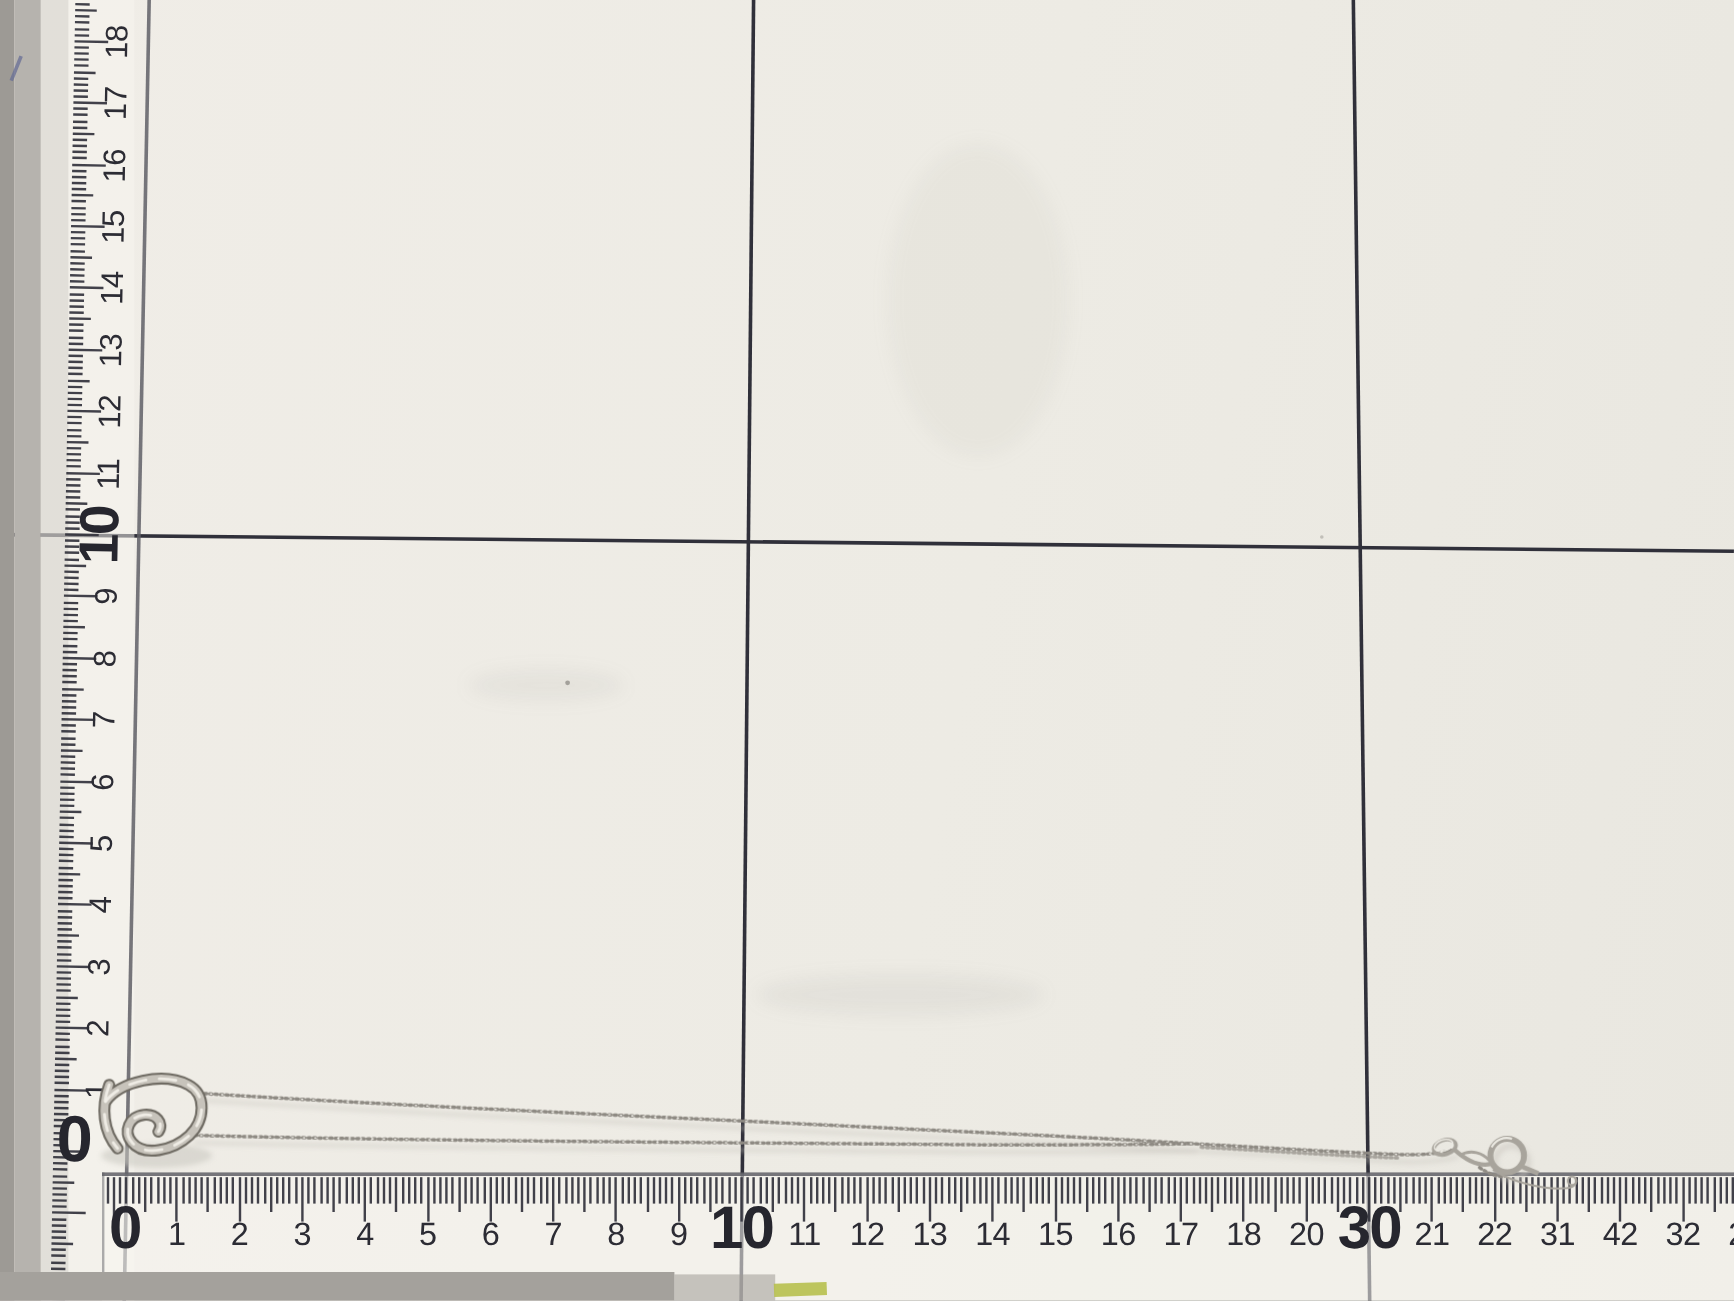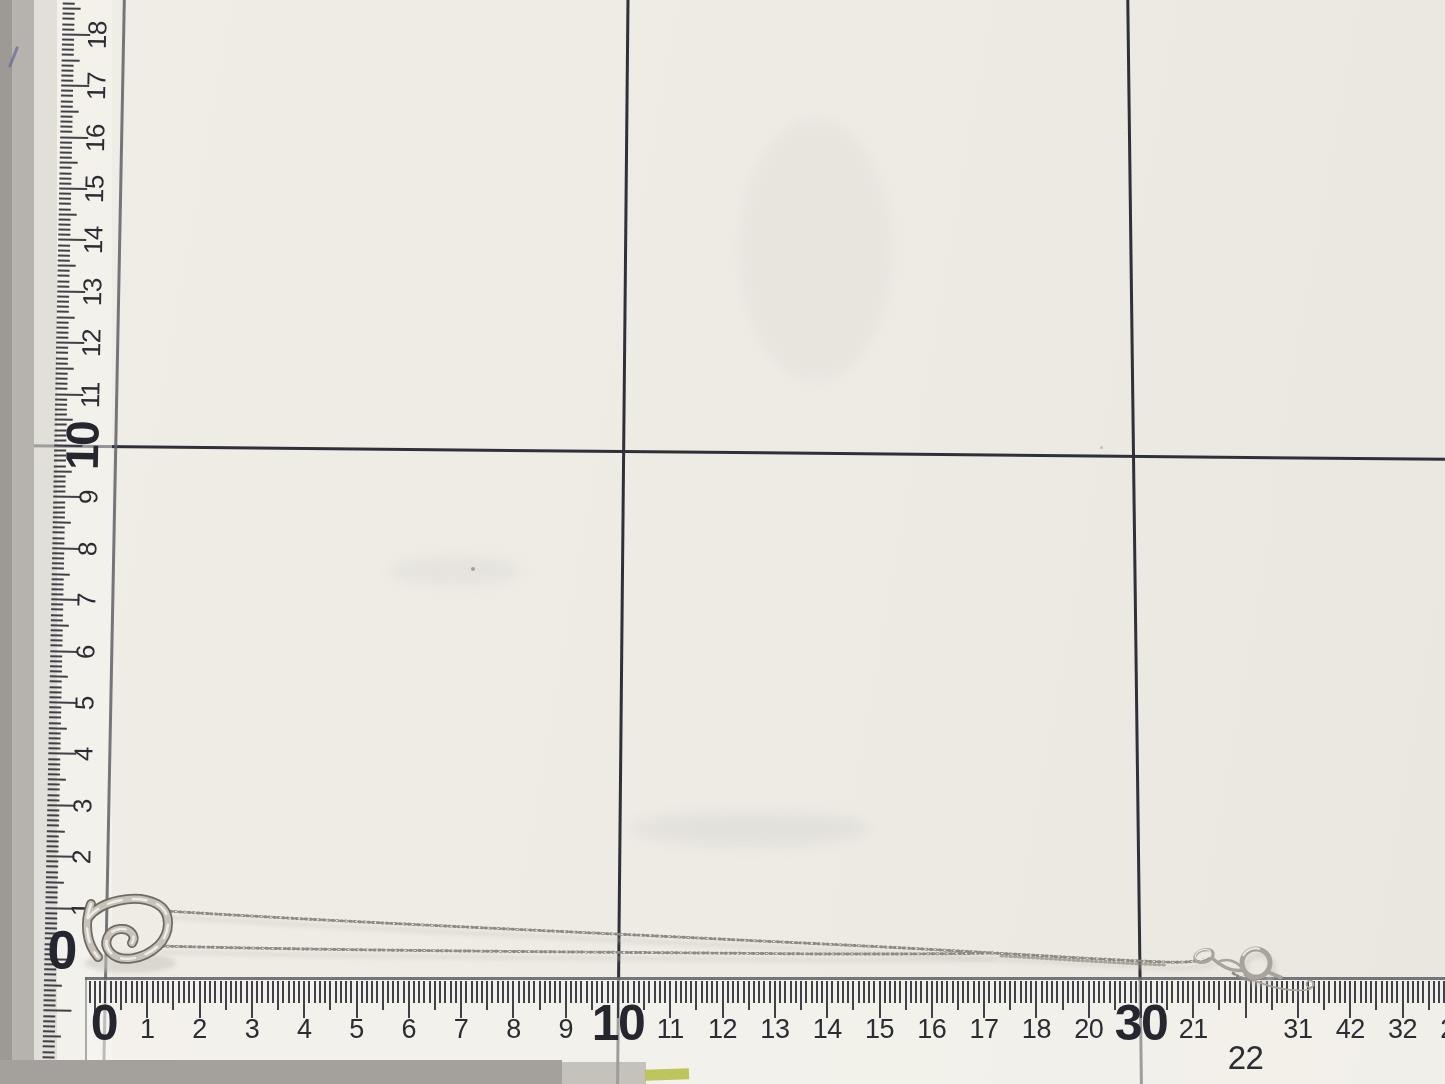--- a/index.html
+++ b/index.html
@@ -570,21 +570,21 @@
         <div class="num" style="left: 722.6px; top: 1029px; font-size: 27px;">12</div>
         <div class="num" style="left: 774.9px; top: 1029px; font-size: 27px;">13</div>
         <div class="num" style="left: 827.2px; top: 1029px; font-size: 27px;">14</div>
         <div class="num" style="left: 879.5px; top: 1029px; font-size: 27px;">15</div>
         <div class="num" style="left: 931.8px; top: 1029px; font-size: 27px;">16</div>
         <div class="num" style="left: 984.1px; top: 1029px; font-size: 27px;">17</div>
         <div class="num" style="left: 1036.4px; top: 1029px; font-size: 27px;">18</div>
         <div class="num" style="left: 1088.7px; top: 1029px; font-size: 27px;">20</div>
         <div class="num bold" style="left: 1141px; top: 1023px; font-size: 50px;">30</div>
         <div class="num" style="left: 1193.3px; top: 1029px; font-size: 27px;">21</div>
-        <div class="num" style="left: 1245.6px; top: 1029px; font-size: 33px; margin-top: 28px;">22</div>
+        <div class="num" style="left: 1245.6px; top: 1029px; font-size: 27px;">22</div>
         <div class="num" style="left: 1297.9px; top: 1029px; font-size: 27px;">31</div>
         <div class="num" style="left: 1350.2px; top: 1029px; font-size: 27px;">42</div>
         <div class="num" style="left: 1402.5px; top: 1029px; font-size: 27px;">32</div>
         <div class="num" style="left: 1454.8px; top: 1029px; font-size: 27px;">26</div>
       </div>
   </div>
 
   <div class="abs" style="left:0;top:1060px;width:562px;height:24px;background:#a4a19c;"></div>
   <div class="abs" style="left:562px;top:1062px;width:84px;height:22px;background:rgba(158,155,150,0.55);"></div>
   <div class="abs" style="left:645px;top:1069px;width:44px;height:11px;background:#b7c04e;opacity:.9;transform:rotate(-2deg);"></div>

